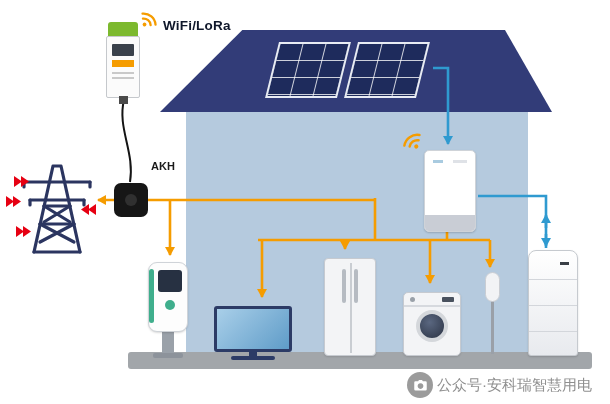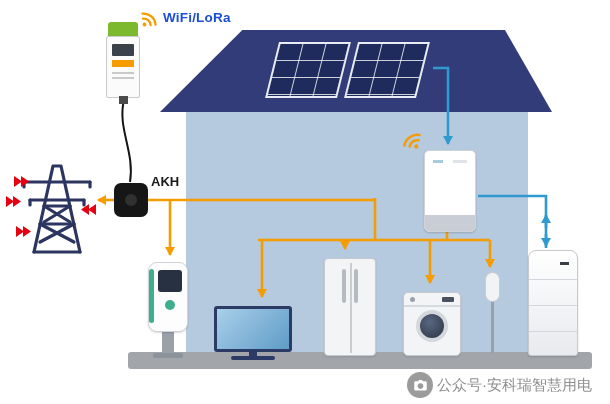--- a/index.html
+++ b/index.html
@@ -34,22 +34,22 @@
   .meter{left:106px;top:22px;width:36px;height:84px;z-index:5}
   .meter-cap{position:absolute;left:2px;top:0;width:30px;height:15px;background:#7cb92e;border-radius:3px 3px 0 0}
   .meter-body{position:absolute;left:0;top:14px;width:34px;height:62px;background:#fbfbfb;border:1px solid #c5c8cc;border-radius:2px}
   .meter-screen{position:absolute;left:6px;top:22px;width:22px;height:12px;background:#3a414b;border-radius:1px}
   .meter-label{position:absolute;left:6px;top:38px;width:22px;height:7px;background:#f59c00}
   .meter-line{position:absolute;left:6px;width:22px;height:2px;background:#c9c9c9}
   .meter-port{position:absolute;left:13px;top:74px;width:9px;height:8px;background:#4a4a4a}
 
   .wifi-a{left:138px;top:6px;transform:rotate(40deg);z-index:5}
   .wifi-b{left:398px;top:126px;transform:rotate(-35deg);z-index:5}
-  .lbl-wifilora{left:163px;top:10px;color:#1d4ed8;font-weight:bold;font-size:13.5px;z-index:5;letter-spacing:.2px}
-  .lbl-akh{left:151px;top:174px;color:#1a1a1a;font-weight:bold;font-size:13px;z-index:5}
+  .lbl-wifilora{left:163px;top:18px;color:#0f172a;font-weight:bold;font-size:13.5px;z-index:5;letter-spacing:.2px}
+  .lbl-akh{left:151px;top:160px;color:#1a1a1a;font-weight:bold;font-size:11px;z-index:5}
 
   
   .ct{left:114px;top:183px;width:34px;height:34px;background:#161616;border-radius:7px;z-index:5}
   .ct::after{content:"";position:absolute;left:11px;top:11px;width:12px;height:12px;border-radius:50%;background:#303030}
 
   
   .inverter{left:424px;top:150px;width:52px;height:82px;background:#fff;border:1px solid #cfd3d8;border-radius:5px;z-index:5;box-shadow:0 1px 2px rgba(0,0,0,.18)}
   .inverter-band{position:absolute;left:0;bottom:0;width:100%;height:16px;background:#c9cdd5;border-radius:0 0 4px 4px}
   .inverter-led{position:absolute;left:8px;top:9px;width:10px;height:3px;background:#a9cbe0}
   .inverter-slit{position:absolute;right:8px;top:9px;width:14px;height:3px;background:#dfe2e7}

